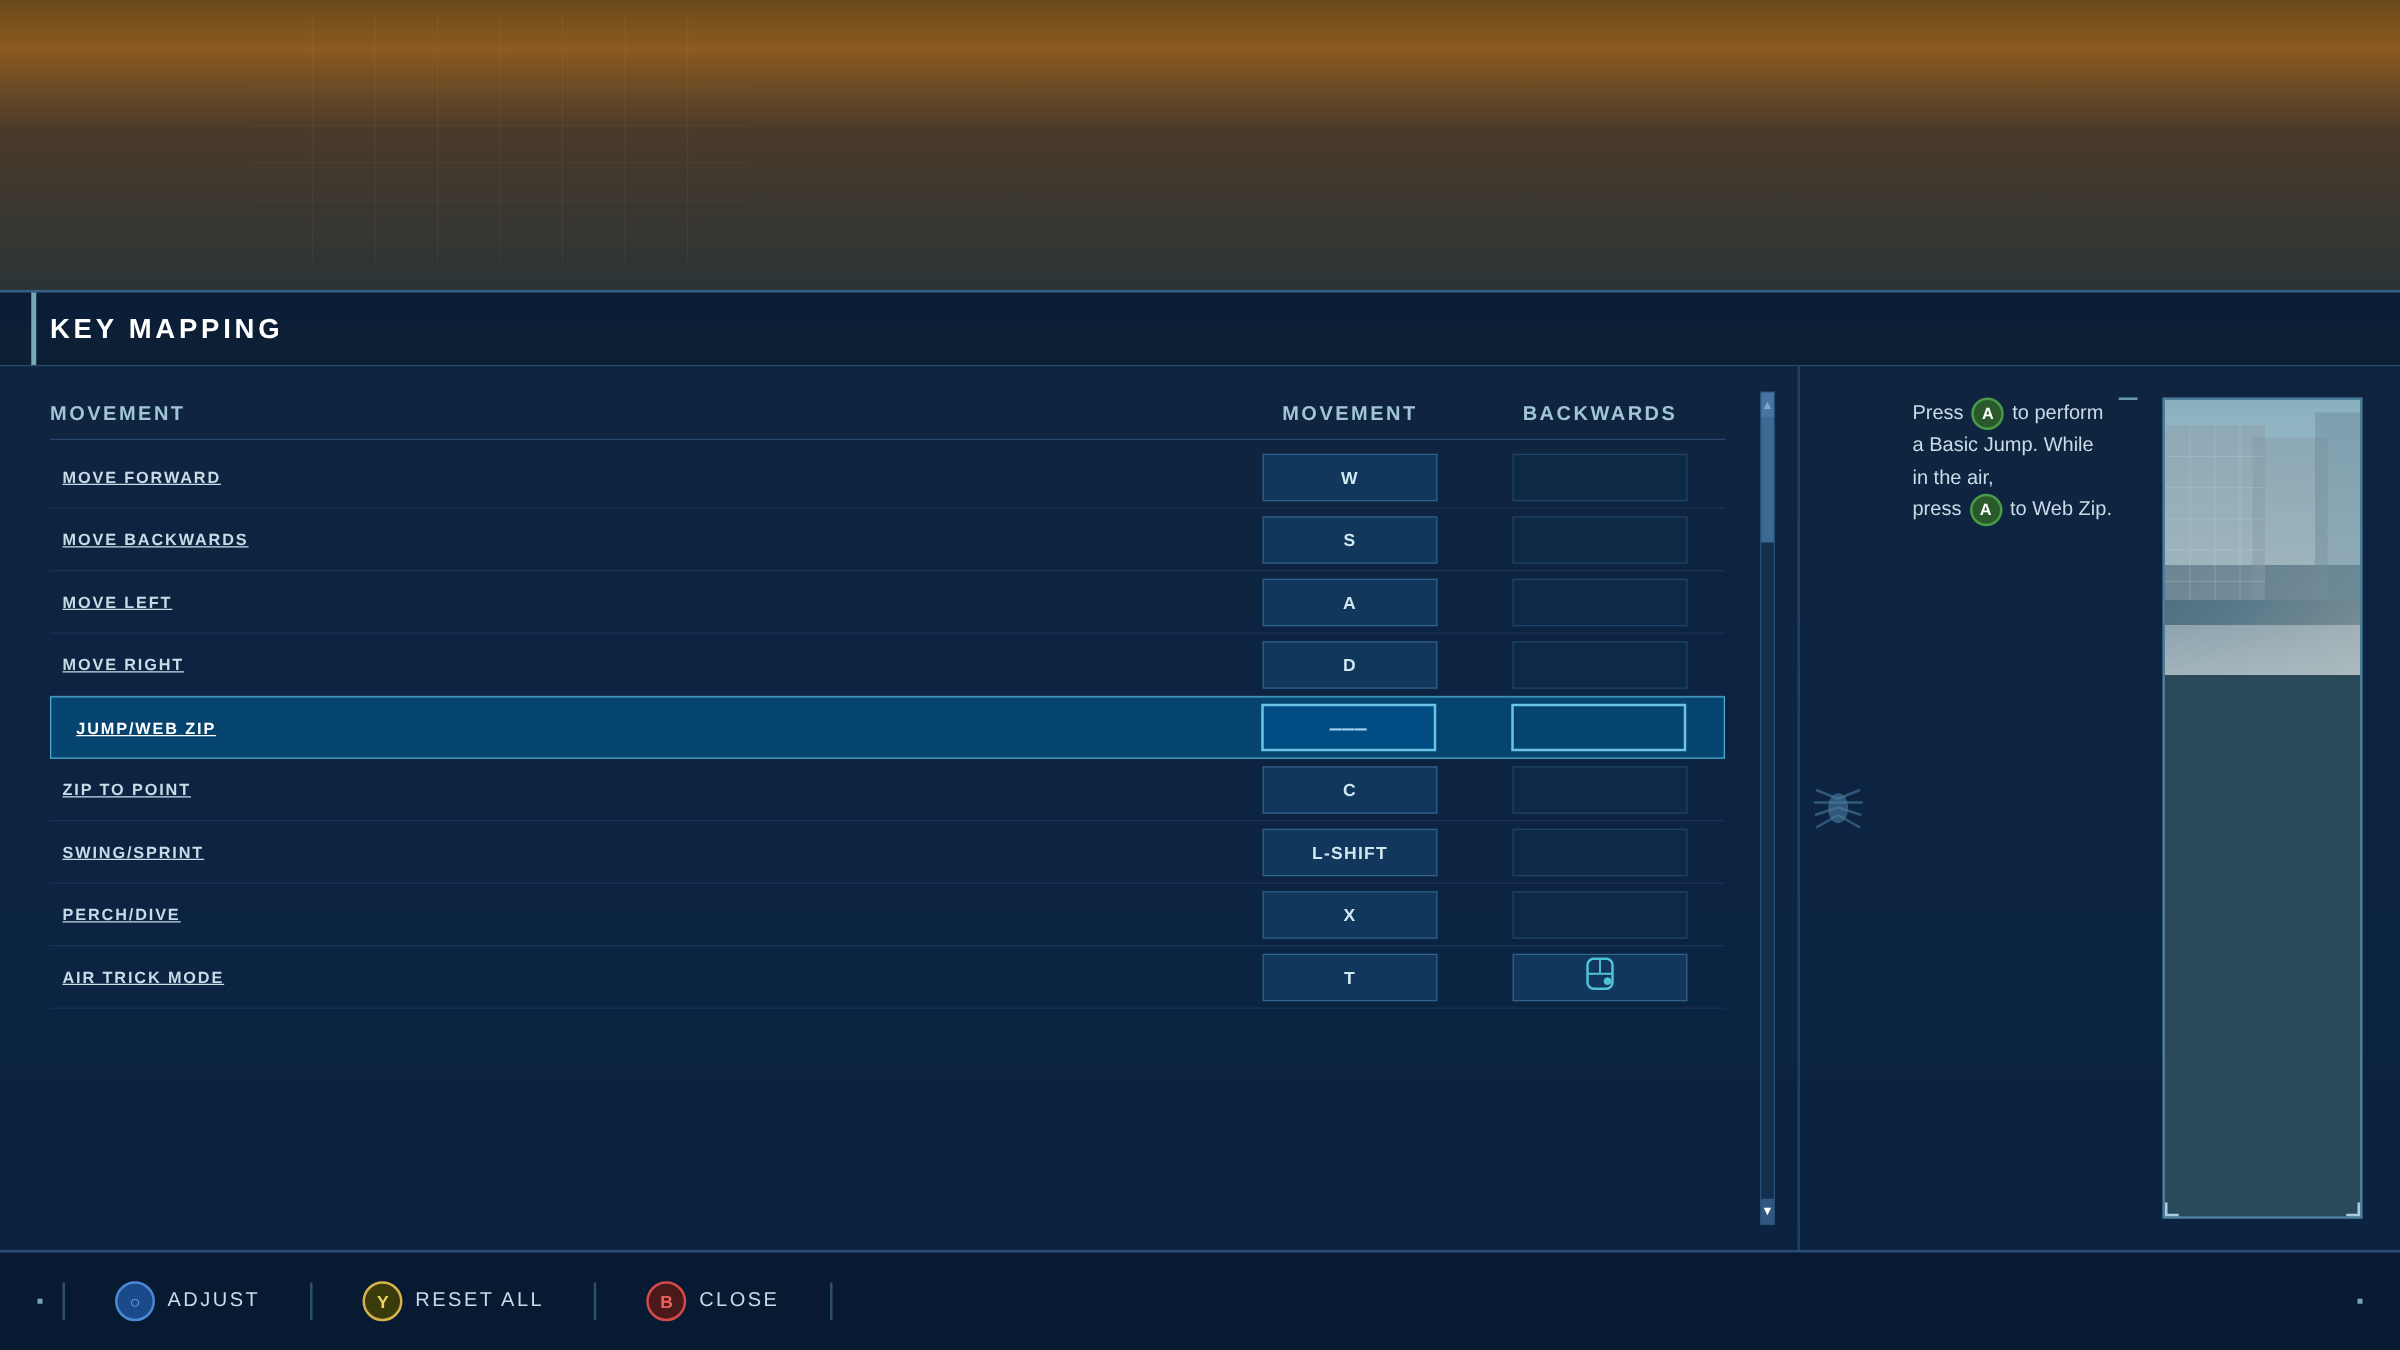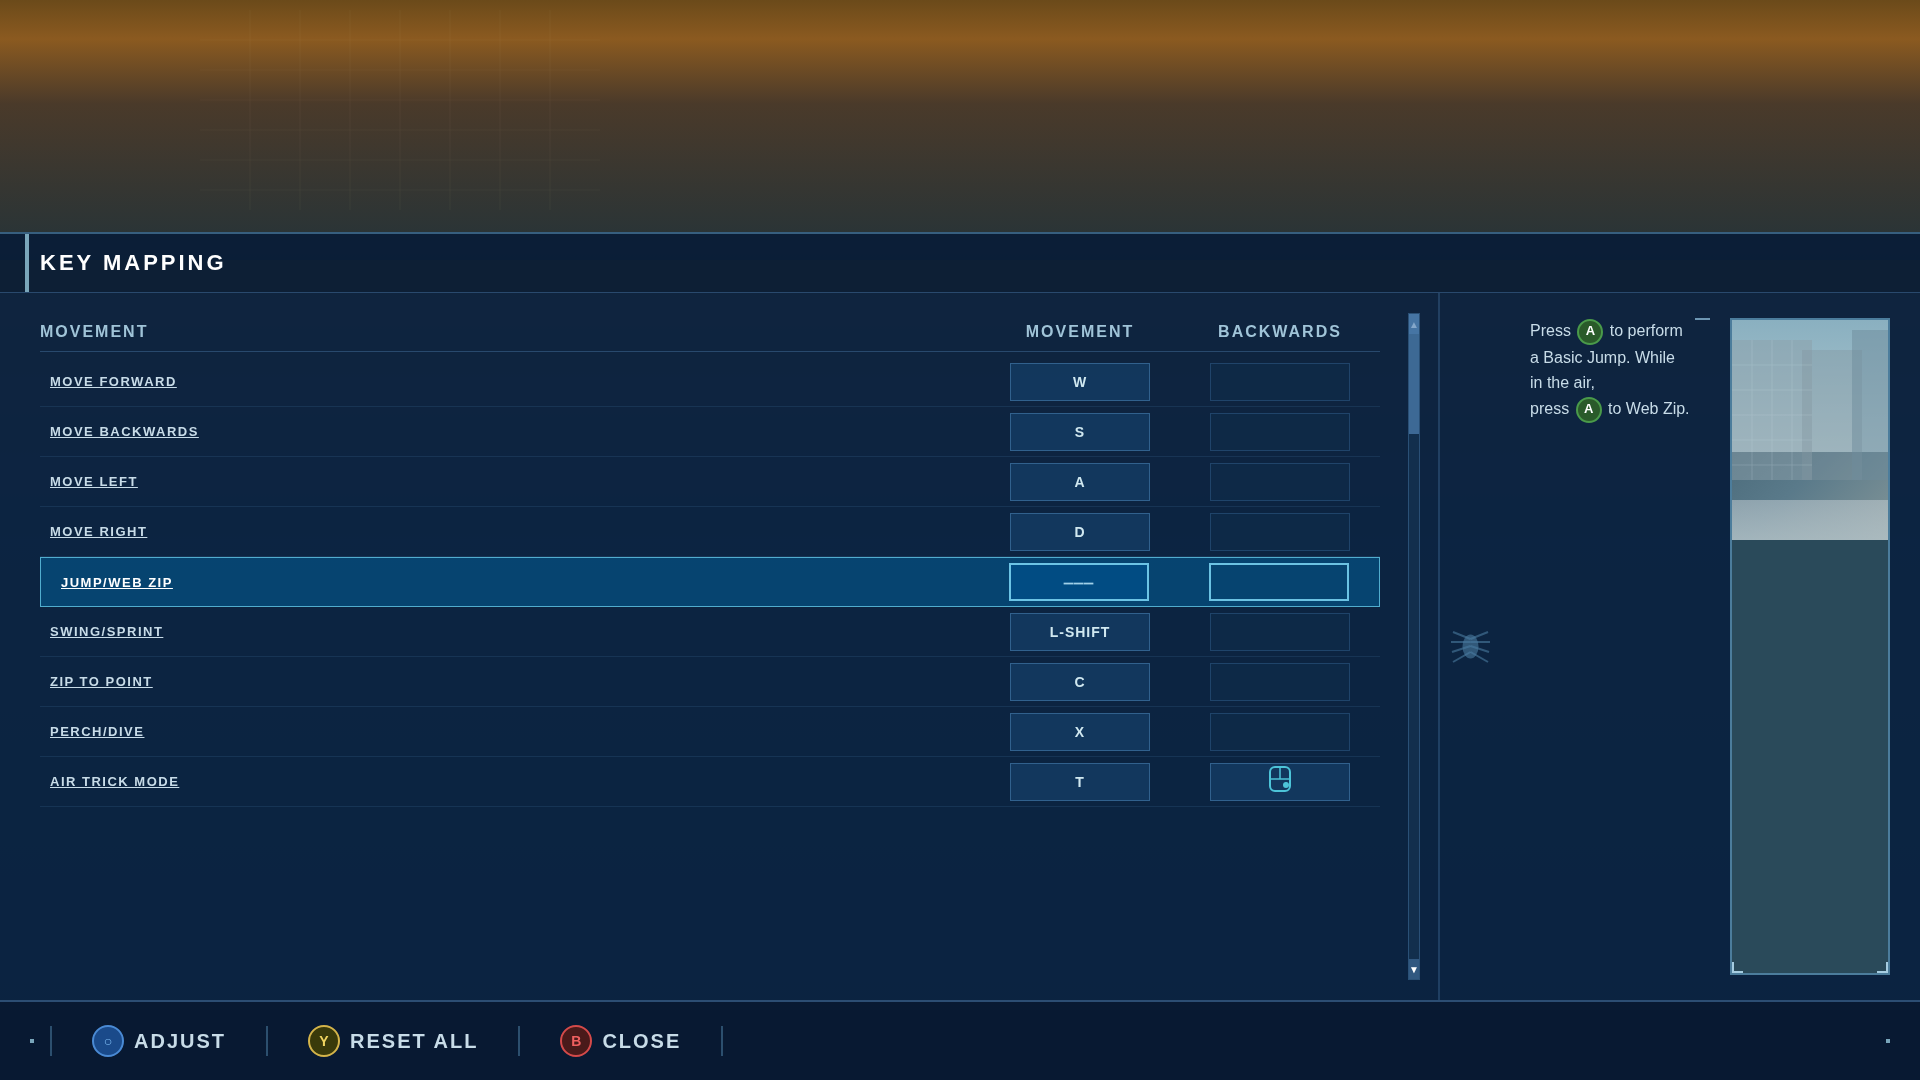--- a/index.html
+++ b/index.html
@@ -383,22 +383,22 @@
     }
 
     .btn-red {
       background: #4a1a1a;
       border-color: #d44a4a;
       color: #f06060;
     }
 
     .action-label {
       color: #c8dce8;
-      font-size: 20px;
-      font-weight: 700;
+      font-size: 16px;
+      font-weight: 400;
       letter-spacing: 2px;
       text-transform: uppercase;
     }
 
     
     .window-grid {
       position: absolute;
       top: 10px;
       left: 200px;
       width: 400px;
@@ -535,33 +535,33 @@
               <div class="key-box selected-primary">
                 <span style="font-size:18px; color:#a0d0e8;">⎯⎯⎯</span>
               </div>
             </div>
             <div class="key-cell">
               <div class="key-box selected-secondary"></div>
             </div>
           </div>
 
           <div class="table-row">
+            <div class="action-name">ZIP TO POINT</div>
+            <div class="key-cell">
+              <div class="key-box">C</div>
+            </div>
+            <div class="key-cell">
+              <div class="key-box empty"></div>
+            </div>
+          </div>
+
+          <div class="table-row">
             <div class="action-name">SWING/SPRINT</div>
             <div class="key-cell">
               <div class="key-box">L-SHIFT</div>
-            </div>
-            <div class="key-cell">
-              <div class="key-box empty"></div>
-            </div>
-          </div>
-
-          <div class="table-row">
-            <div class="action-name">ZIP TO POINT</div>
-            <div class="key-cell">
-              <div class="key-box">C</div>
             </div>
             <div class="key-cell">
               <div class="key-box empty"></div>
             </div>
           </div>
 
           <div class="table-row">
             <div class="action-name">PERCH/DIVE</div>
             <div class="key-cell">
               <div class="key-box">X</div>

